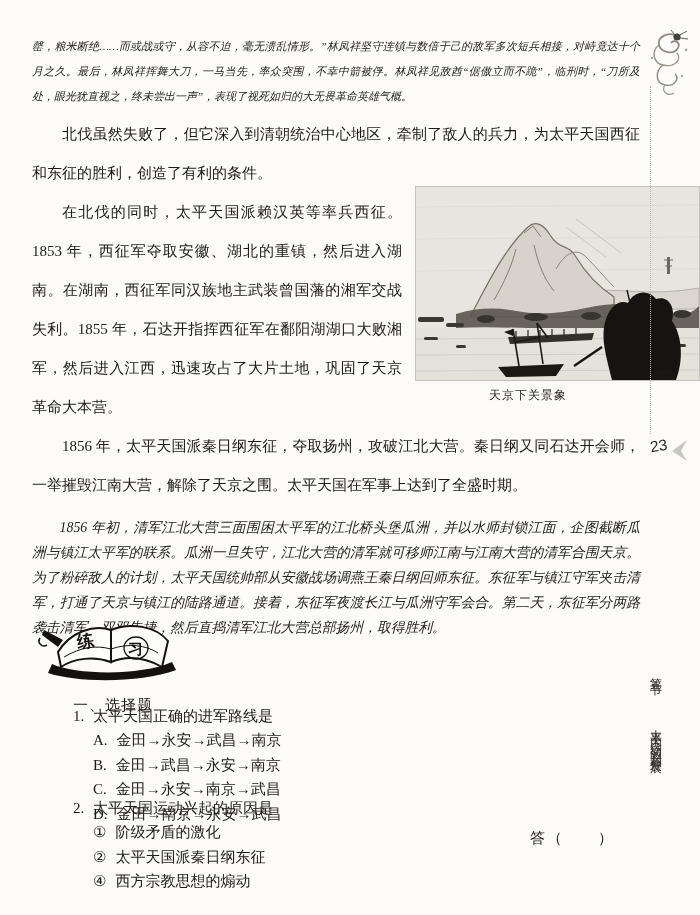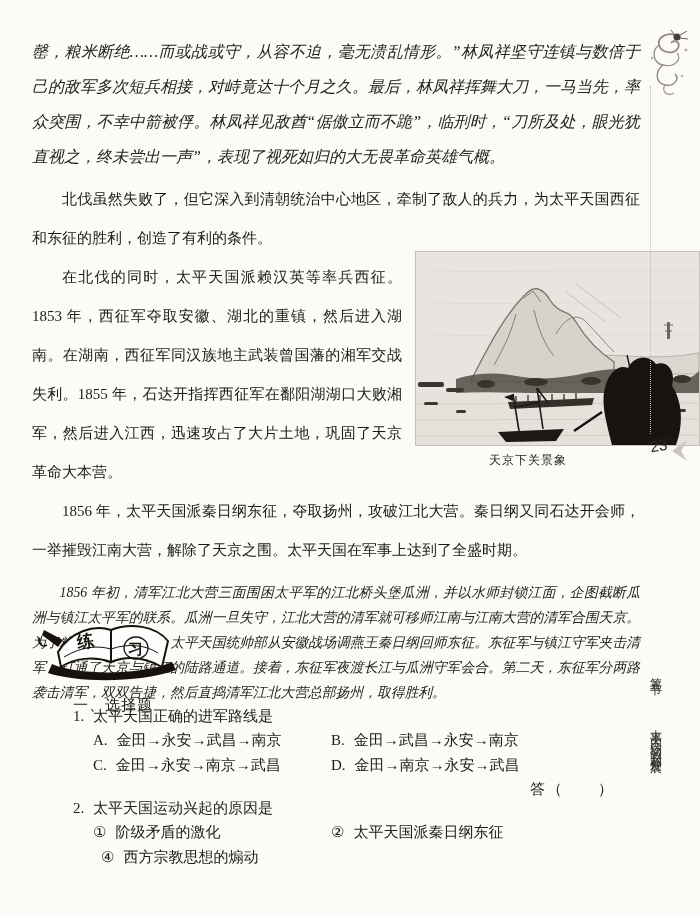--- a/index.html
+++ b/index.html
@@ -8,21 +8,21 @@
     position:relative; width:700px; height:915px;
     background:#fcfbf8; overflow:hidden;
     font-family:"Liberation Serif", serif;
     color:#1d1b18;
   }
   .content {
     position:absolute; left:32px; top:34px; width:608px;
   }
   p.quote {
     font-style:italic;
-    font-size:16px; line-height:35px;
+    font-size:11px; line-height:25px;
     text-align:justify;
     color:#242220;
   }
   p.quote.q-top { margin-bottom:6px; }
   p.body {
     font-size:15px; line-height:39px;
     text-align:justify;
   }
   .indent { text-indent:2em; }
   .flow::after { content:""; display:block; clear:both; }
@@ -42,23 +42,23 @@
     font-size:13.8px; line-height:25px;
   }
   
   .exercise { position:absolute; left:32px; top:610px; width:608px; }
   .ex-icon { position:absolute; left:4px; top:2px; }
   .ex-title { position:absolute; left:41px; top:70px; font-size:15px; letter-spacing:1px;margin-top:16px; }
   .question { position:absolute; left:0; width:608px; }
   .q1 { top:94px; } .q2 { top:186px; }
   .q-line { position:relative; padding-left:61px; font-size:15px; line-height:24px; }
   .q-num { position:absolute; left:41px; top:0; }
-  .opt-row { display:flex; padding-left:61px; line-height:24.5px; font-size:15px; }
+  .opt-row { display:flex; padding-left:61px; line-height:24.5px; font-size:15px;flex-direction:column; }
   .opt { width:230px; }
-  .opt.col2 { width:300px; margin-left:8px; }
+  .opt.col2 { width:300px; margin-left:0px; }
   .opt-label { margin-right:9px; }
   .answer-line { padding-left:498px; font-size:15px; line-height:24px; letter-spacing:2px; }
   
   .rule-vertical {
     position:absolute; left:650px; top:86px; height:348px; width:0;
     border-left:1px dotted #b8b4ae;
   }
   .page-num-wrap {
     position:absolute; left:648px; top:434px; width:44px; height:30px;
   }

